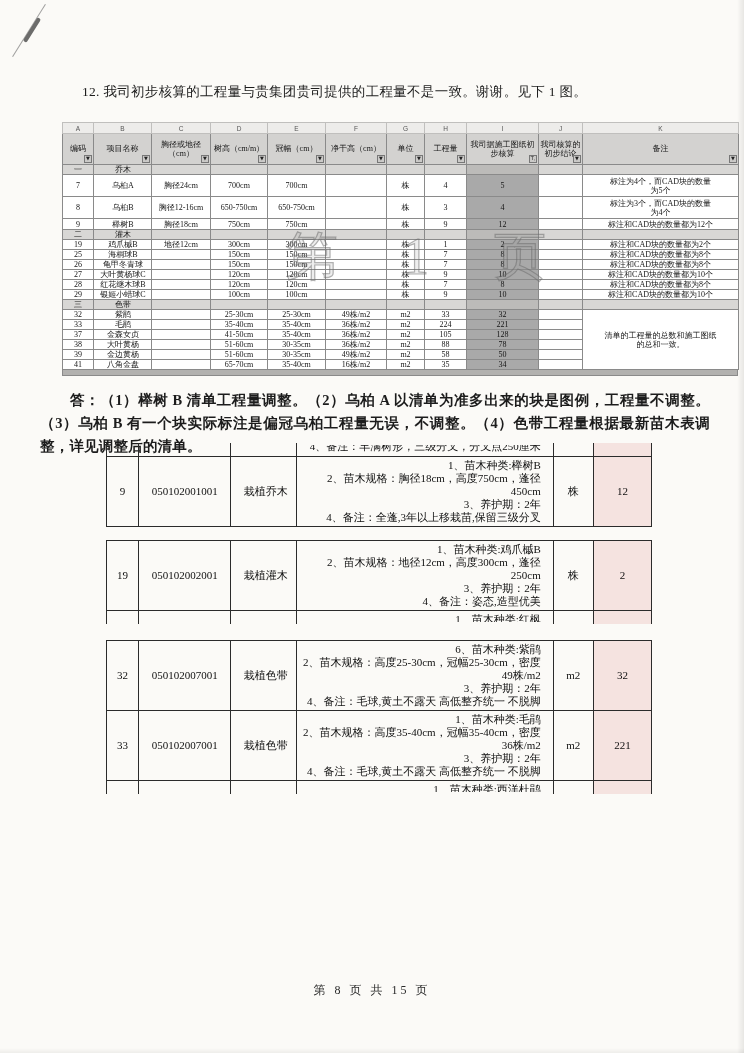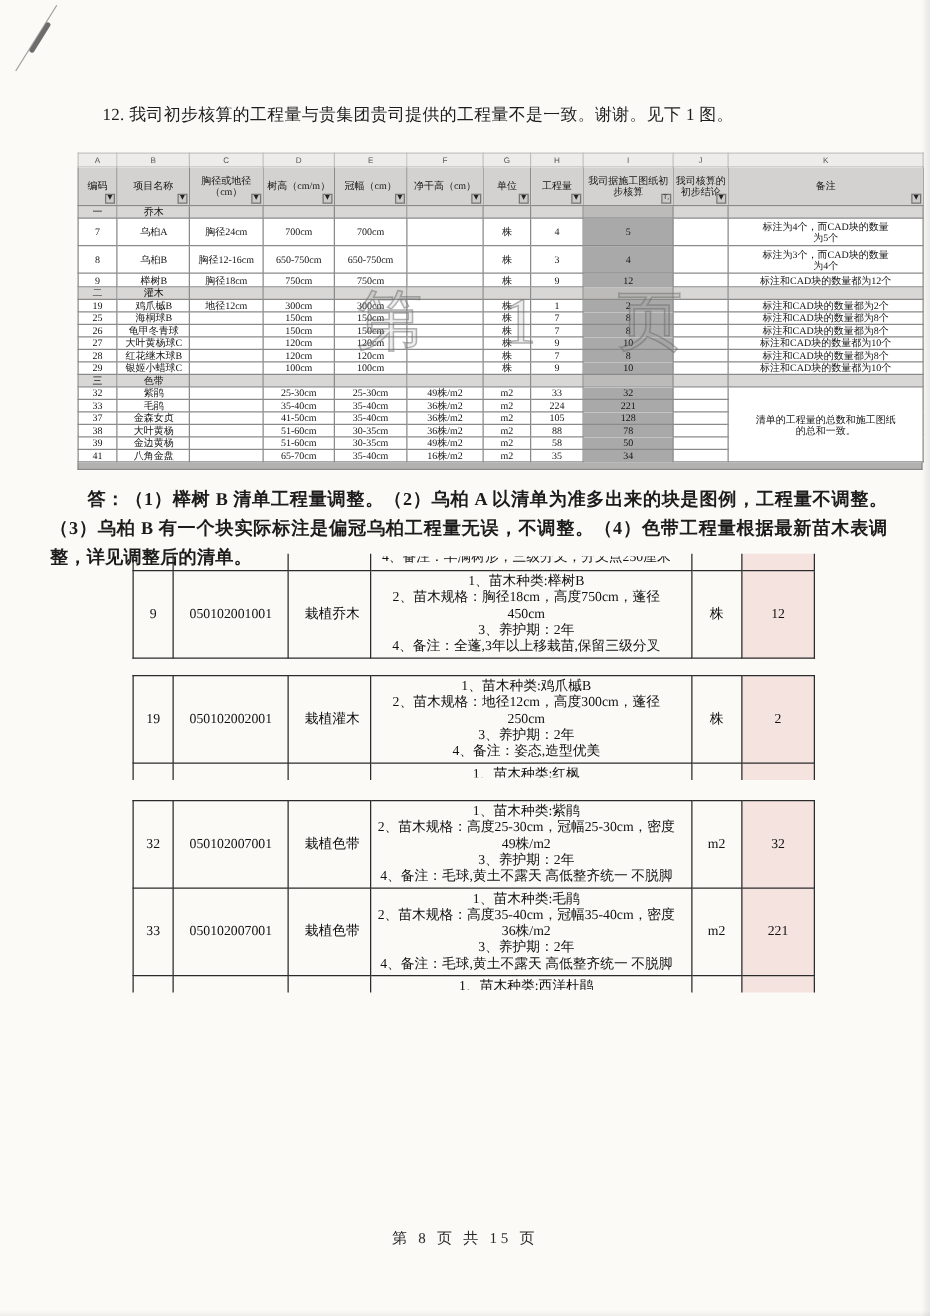--- a/index.html
+++ b/index.html
@@ -49,21 +49,21 @@
     border-top:none;box-sizing:border-box;}
   
   .wm{position:absolute;left:286px;top:222px;z-index:2;pointer-events:none;
     font-size:52px;letter-spacing:26px;white-space:nowrap;
     color:rgba(150,150,150,0.16);text-align:center;-webkit-text-stroke:1.2px rgba(105,105,105,0.5);}
   
   .boq-block{position:absolute;left:106px;width:548px;}
   .boq-block table{border-collapse:collapse;table-layout:fixed;width:546px;}
   .boq-block td{border:1px solid #2b2b2b;font-size:11px;line-height:13px;
     vertical-align:middle;text-align:center;color:#101010;padding:0;}
-  .boq-block td.desc{vertical-align:top;text-align:center;padding:2px 12px 2px 4px;}
+  .boq-block td.desc{vertical-align:top;text-align:right;padding:2px 12px 2px 4px;}
   .boq-block td.name{text-align:center;padding-left:4px;}
   .boq-block td.pink{background:var(--hl-pink);}
   .boq-block tr.sliver td{border-top:none;border-bottom:none;height:9px;}
   .boq-block tr.sliver.top td{border-bottom:1px solid #2b2b2b;}
   .boq-block tr.sliver.bot td{border-top:1px solid #2b2b2b;}
   .cutwrap{height:9px;overflow:hidden;}
   .cutwrap span{display:block;line-height:13px;}
   .cutwrap.from-above span{margin-top:-5px;}
 </style>
 </head>
@@ -477,21 +477,21 @@
           <col style="width: 256px;">
           <col style="width: 40px;">
           <col style="width: 58px;">
         </colgroup>
         <tbody>
           <tr class="main">
             <td>32</td>
             <td>050102007001</td>
             <td class="name">栽植色带</td>
             <td class="desc">
-              <div>1、苗木种类:紫鹃</div>
+              <div>6、苗木种类:紫鹃</div>
               <div>2、苗木规格：高度25-30cm，冠幅25-30cm，密度49株/m2</div>
               <div>3、养护期：2年</div>
               <div>4、备注：毛球,黄土不露天 高低整齐统一 不脱脚</div>
             </td>
             <td>m2</td>
             <td class="pink">32</td>
           </tr>
           <tr class="main">
             <td>33</td>
             <td>050102007001</td>

